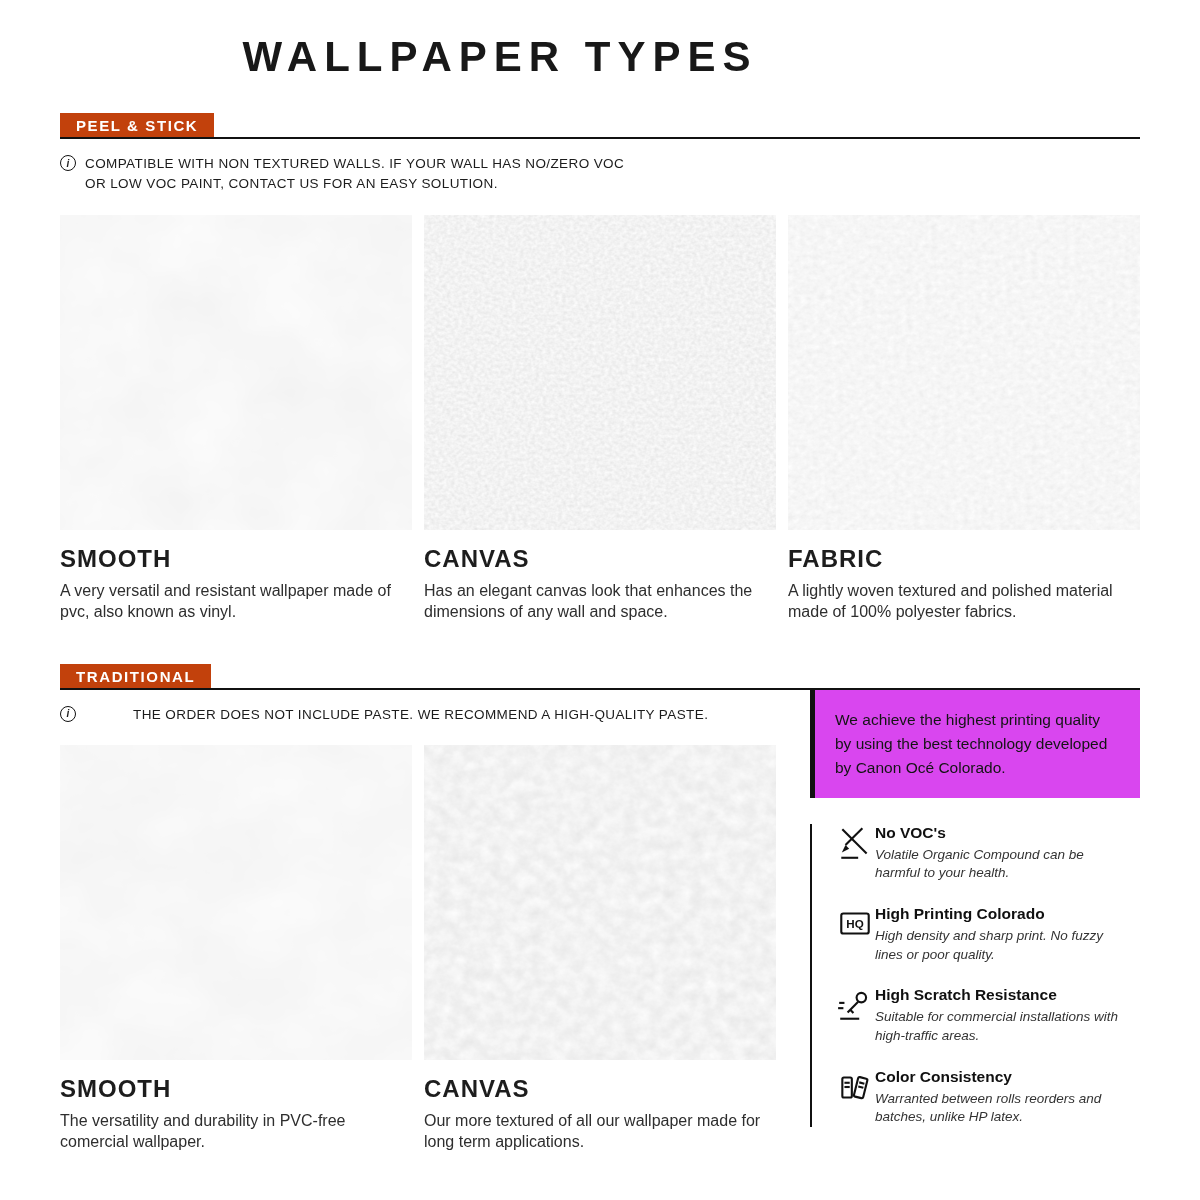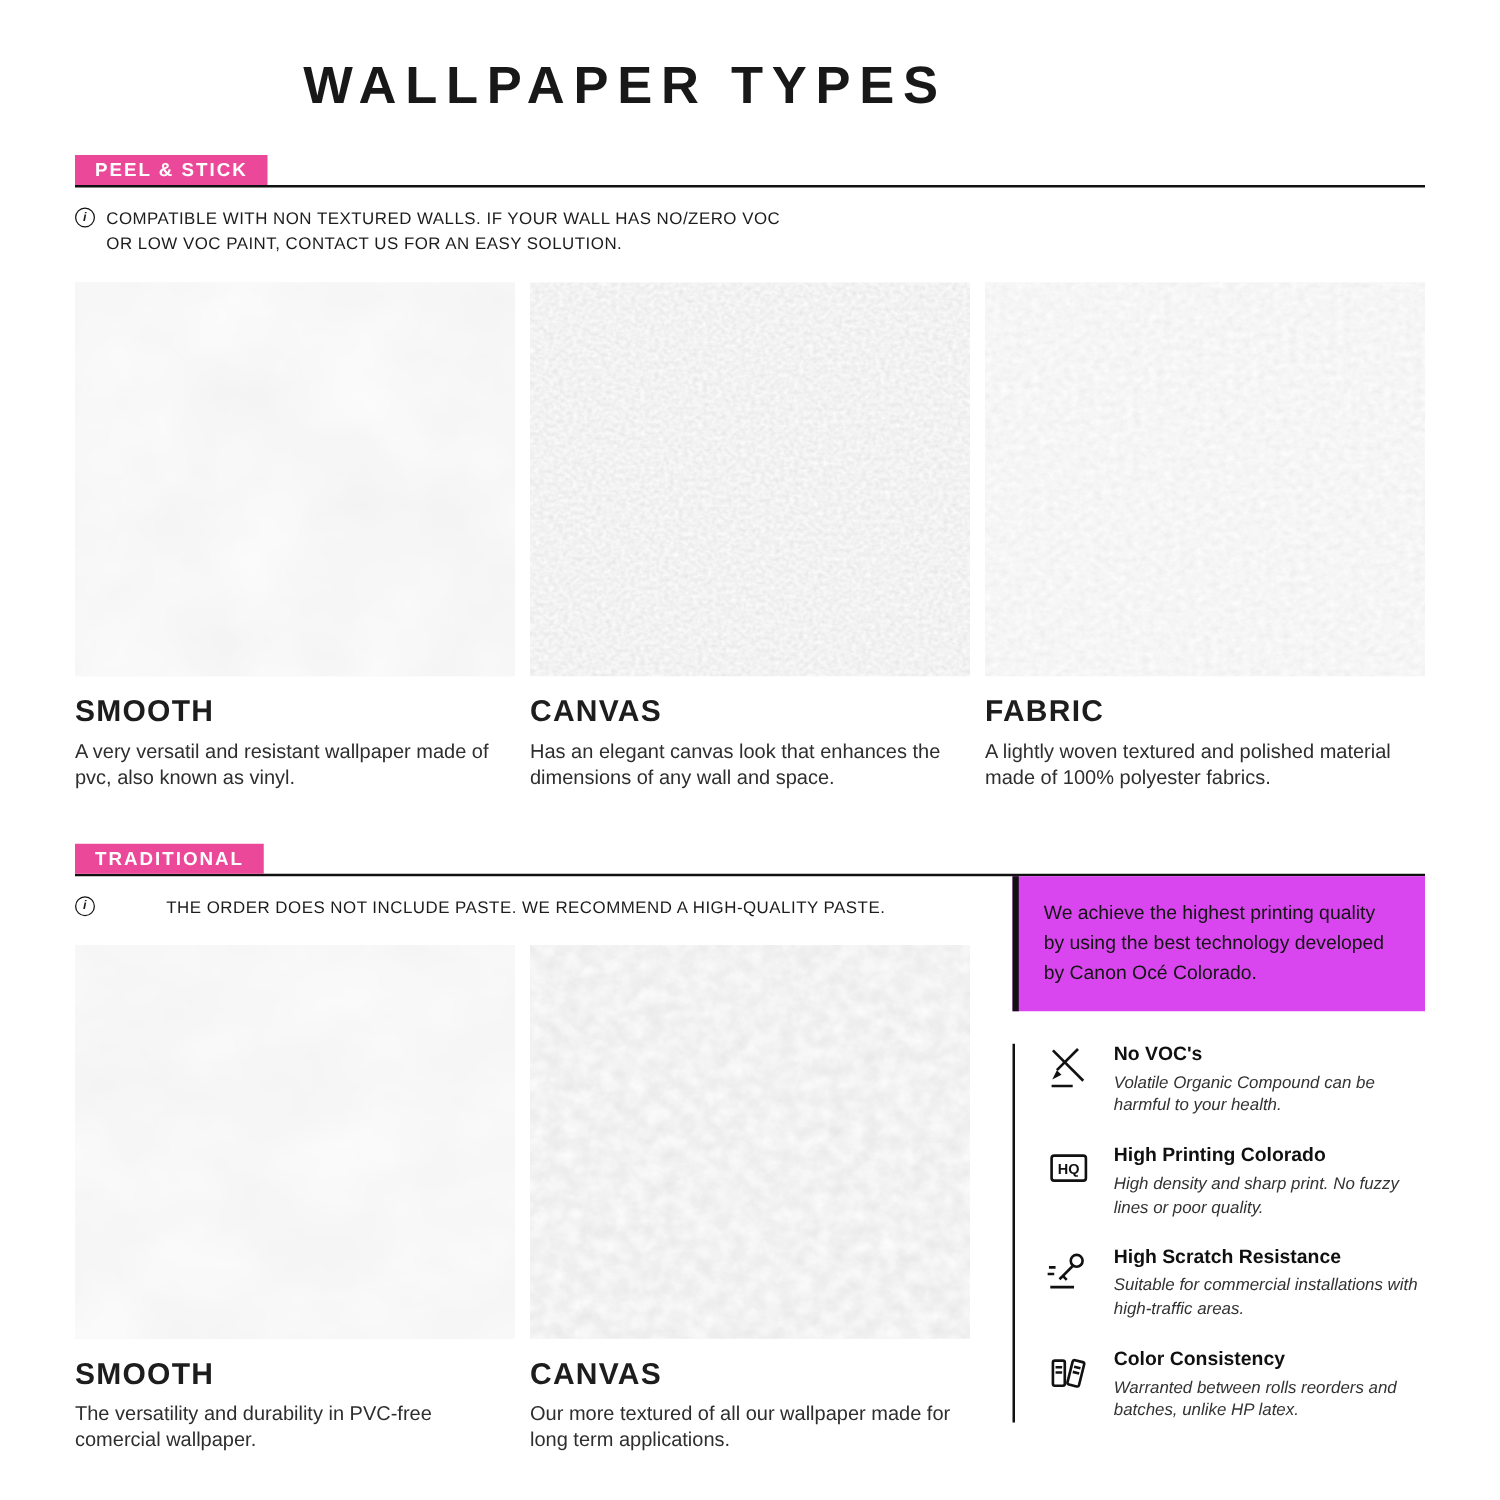--- a/index.html
+++ b/index.html
@@ -1,28 +1,28 @@
 <!DOCTYPE html>
 <html><head>
 <meta charset="utf-8">
 <style>
   * { margin:0; padding:0; box-sizing:border-box; }
   html,body { background:#ffffff; }
   body {
     width:1200px; height:1200px; overflow:hidden;
     font-family:"Liberation Sans", sans-serif; color:#111;
   }
-  .page { width:1200px; height:1016px; padding:44px 60px 40px; }
+  .page { width:1200px; height:1016px; padding:33px 60px 40px; }
 
   .title-wrap { width:880px; text-align:center; margin-bottom:32px; }
   .page-title { font-size:42px; font-weight:600; letter-spacing:7px; color:#181818; }
 
   .section-head { border-bottom:2px solid #111; }
   .section-label {
-    display:inline-block; background:#ec4899; color:#fff;
+    display:inline-block; background:#c2410c; color:#fff;
     font-size:15px; font-weight:700; letter-spacing:1.6px;
     padding:4px 16px 3px; vertical-align:bottom;
   }
 
   .note { display:flex; gap:9px; margin-top:15px; font-size:13.5px; letter-spacing:.4px; line-height:1.5; color:#1c1c1c; }
   .info-circle {
     flex:0 0 auto; width:16px; height:16px; border:1.5px solid #111; border-radius:50%;
     display:flex; align-items:center; justify-content:center;
     font-size:10px; font-weight:700; font-style:italic; margin-top:1px;
   }
@@ -39,21 +39,21 @@
   .swatch-desc { margin-top:7px; font-size:16px; line-height:1.32; color:#2e2e2e; max-width:348px; }
 
   .traditional-section { margin-top:42px; }
   .bottom-grid { display:grid; grid-template-columns:716px 1fr; column-gap:34px; align-items:start; }
 
   .statement-box {
     background:#d946ef; border-left:5px solid #111;
     padding:18px 20px; font-size:15.5px; line-height:1.55; color:#141414;
   }
   .features { margin-top:26px; border-left:2px solid #111; padding-left:24px; display:flex; flex-direction:column; gap:22px; }
-  .feature { display:flex; gap:17px; }
+  .feature { display:flex; gap:1px; }
   .feature-icon { flex:0 0 38px; }
   .feature-icon svg { display:block; }
   .feature-title { font-size:15.5px; font-weight:700; color:#101010; }
   .feature-desc { margin-top:4px; font-size:13.5px; line-height:1.38; color:#333; max-width:250px;font-style:italic; }
 </style>
 </head>
 <body>
 
 <div class="page">
 

